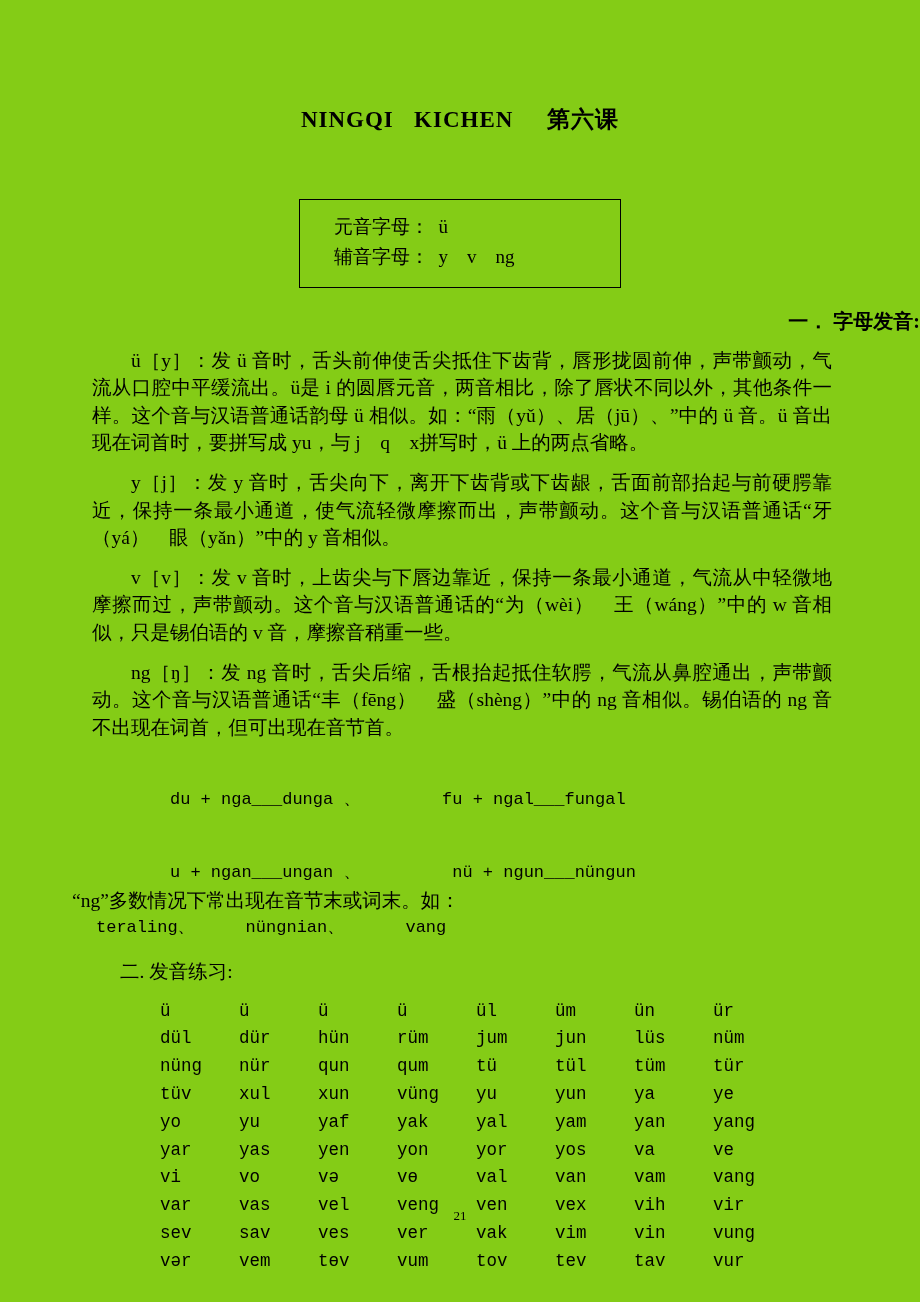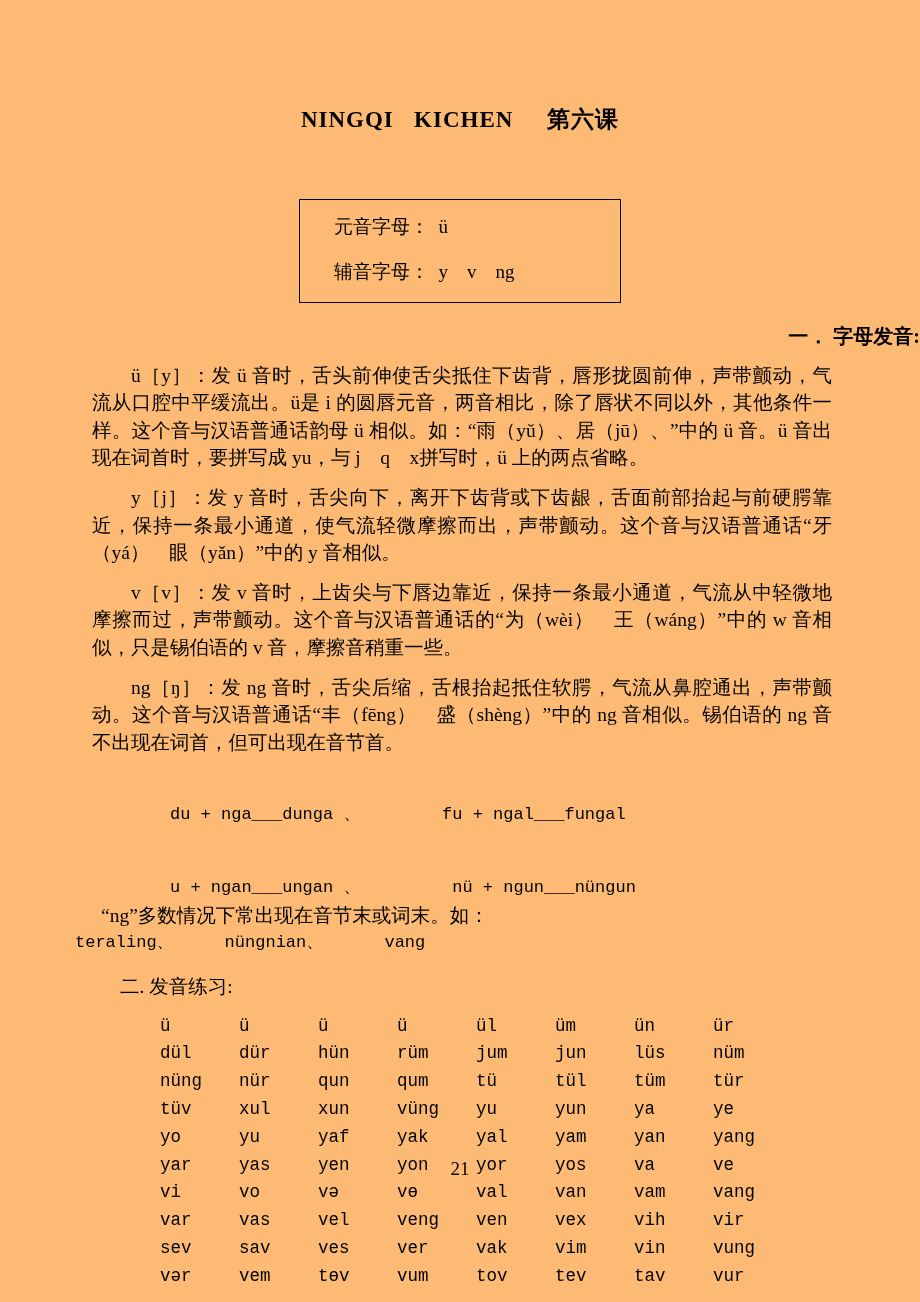--- a/index.html
+++ b/index.html
@@ -7,21 +7,21 @@
   body {
     width: 920px;
     height: 1302px;
     font-family: "Liberation Serif", "DejaVu Serif", serif;
     color: #000000;
   }
   .page {
     position: relative;
     width: 920px;
     height: 1302px;
-    background: #fdba74;
+    background: #84cc16;
     overflow: hidden;
   }
   .doc-title {
     padding-top: 104px;
     text-align: center;
     font-size: 23px;
     font-weight: bold;
     letter-spacing: 1px;
     white-space: pre;
   }
@@ -29,21 +29,21 @@
     width: 322px;
     margin: 64px auto 0 auto;
     border: 1px solid #000000;
     padding: 16px 10px 18px 34px;
   }
   .letter-line {
     font-size: 19px;
     line-height: 1.2;
     white-space: pre;
   }
-  .letter-line + .letter-line { margin-top: 22px; }
+  .letter-line + .letter-line { margin-top: 7px; }
   .sec-heading {
     margin: 20px 0 4px 120px;
     font-size: 20px;
     font-weight: bold;
     text-align: right;
   }
   .body-para {
     margin: 12px 88px 0 92px;
     font-size: 19.5px;
     line-height: 27.6px;
@@ -52,26 +52,26 @@
   }
   .example-line {
     margin-left: 170px;
     font-family: "Liberation Mono", "DejaVu Sans Mono", monospace;
     font-size: 17px;
     line-height: 27.6px;
     white-space: pre;
     margin-top: 45px;
   }
   .note-line {
-    margin-left: 101px;
+    margin-left: 72px;
     font-size: 19.5px;
     line-height: 27.6px;
   }
   .words-line {
-    margin-left: 75px;
+    margin-left: 96px;
     font-family: "Liberation Mono", "DejaVu Sans Mono", monospace;
     font-size: 17px;
     line-height: 27.6px;
     white-space: pre;
   }
   .sec-heading2 {
     margin: 16px 0 0 120px;
     font-size: 19.5px;
   }
   .syl-table {
@@ -83,25 +83,25 @@
     display: flex;
     height: 27.8px;
     align-items: center;
   }
   .syl-cell {
     width: 79px;
     white-space: pre;
   }
   .page-number {
     position: absolute;
-    top: 1158px;
+    top: 1208px;
     left: 0;
     width: 100%;
     text-align: center;
-    font-size: 19px;
+    font-size: 13px;
   }
 </style>
 </head>
 <body>
 
 <div class="page">
 
   <div class="doc-title">NINGQI   KICHEN     第六课</div>
 
   <div class="letter-box">

